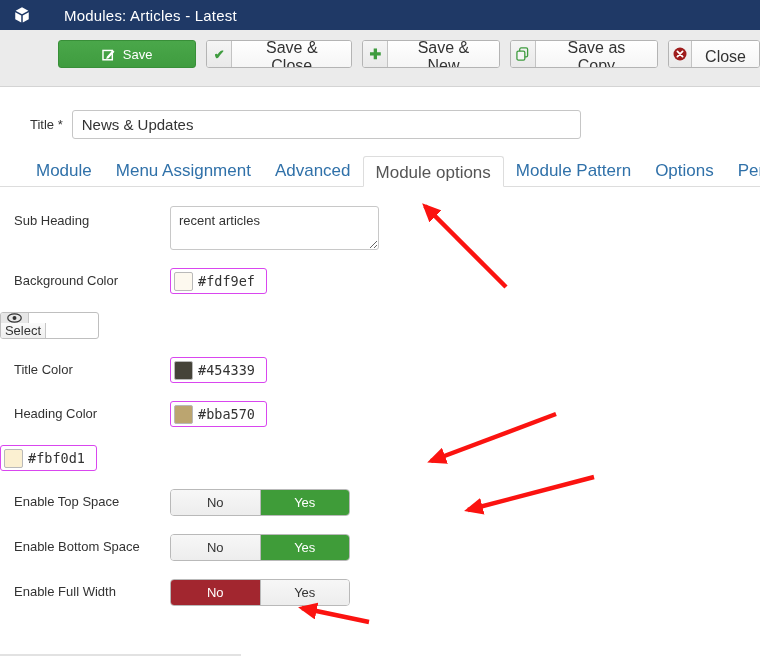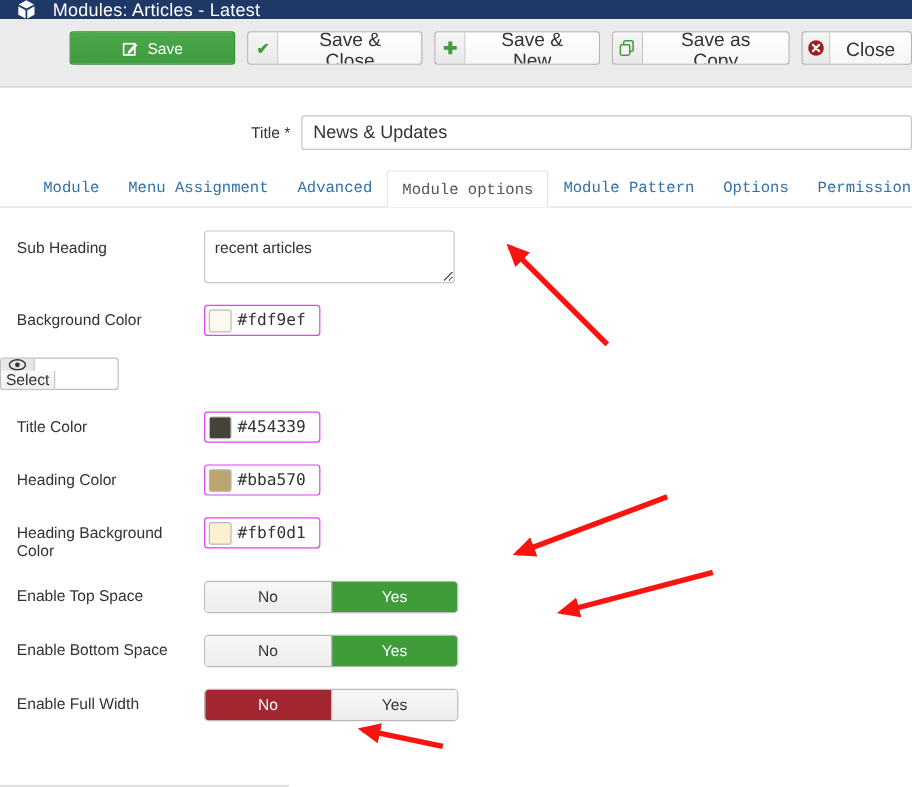--- a/index.html
+++ b/index.html
@@ -1,62 +1,62 @@
 <!DOCTYPE html>
 <html><head>
 <meta charset="utf-8">
 <style>
   * { margin:0; padding:0; box-sizing:border-box; }
   html,body { width:760px; height:656px; }
   body { font-family:"Liberation Sans", sans-serif; background:#fff; position:relative; overflow:hidden; }
 
   
-  .app-header { height:16px; background:#1f3966; display:flex; align-items:center; padding-left:13px; }
+  .app-header { height:30px; background:#1f3966; display:flex; align-items:center; padding-left:13px;gap:20px; }
   .app-header .cube { width:18px; height:18px; margin-right:13px; }
   .app-title { color:#ffffff; font-size:15px; letter-spacing:.2px; }
 
   
   .toolbar { height:57px; background:#ebebeb; border-bottom:1px solid #d4d4d4; display:flex; align-items:flex-start; padding:10px 0 0 14px; gap:10px; }
   .btn-primary { width:143px; height:28px; background:linear-gradient(#4aa74a,#3f9c3f); border:1px solid #388f38; border-radius:3px; color:#fff; font-size:13px; display:flex; align-items:center; justify-content:center; gap:8px; cursor:pointer;margin-left:44px; }
   .btn-split { display:flex; height:28px; border:1px solid #b4b4b4; border-radius:3px; overflow:hidden; background:#fff; cursor:pointer; }
   .btn-split .ic { width:26px; background:linear-gradient(#f5f5f5,#e9e9e9); border-right:1px solid #c3c3c3; display:flex; align-items:center; justify-content:center; font-size:13px; }
   .btn-split .lbl { padding:16px 13px; display:flex; align-items:center; font-size:16px; color:#333; background:linear-gradient(#ffffff,#f3f3f3); }
   .glyph-check { color:#3f9c3f; font-weight:bold; font-size:13px; }
   .glyph-plus  { color:#3f9c3f; font-weight:bold; font-size:14px; }
   .glyph-x     { color:#222; font-weight:bold; font-size:13px; }
 
   
   .content { padding-top:23px; }
-  .title-row { display:flex; align-items:center; padding-left:30px;justify-content:flex-end; }
+  .title-row { display:flex; align-items:center; padding-left:30px; }
   .title-label { font-size:13px; color:#333; }
   .title-input { margin-left:9px; width:509px; height:29px; border:1px solid #c6c6c6; border-radius:3px; font-size:15px; color:#333; padding:0 9px; font-family:"Liberation Sans",sans-serif; }
 
   .tabs { margin-top:16px; display:flex; align-items:flex-end; padding-left:24px; border-bottom:1px solid #ddd; height:32px; }
-  .tab { font-size:13px; color:#3071a9; padding:0 12px; line-height:31px; height:31px; cursor:pointer; white-space:nowrap;font-family:Liberation Mono, monospace; }
+  .tab { font-size:17px; color:#3071a9; padding:0 12px; line-height:31px; height:31px; cursor:pointer; white-space:nowrap; }
   .tab.active { color:#555; background:#fff; border:1px solid #ddd; border-bottom:1px solid #fff; border-radius:3px 3px 0 0; margin-bottom:-1px; cursor:default; }
 
   .form { margin-top:19px; }
   .frow { display:flex; margin-bottom:18px; }
   .flabel { width:170px; padding:5px 0 0 14px; font-size:13px; color:#333; }
   .fctl { display:flex; align-items:flex-start; }
 
   textarea.subheading { width:209px; height:44px; border:1px solid #c8c8c8; border-radius:3px; font-size:13px; color:#333; padding:6px 8px; font-family:"Liberation Sans",sans-serif; resize:both; }
 
   .colorbox { display:inline-flex; align-items:center; width:97px; height:26px; border:1px solid #d946ef; border-radius:3px; padding:0 5px 0 3px; background:#fff; }
   .swatch { width:19px; height:19px; border:1px solid #b9b9b9; border-radius:2px; flex:0 0 auto; }
   .colorval { margin-left:5px; font-family:"DejaVu Sans Mono", monospace; font-size:13.5px; color:#333; white-space:nowrap; }
 
   .imggroup { display:flex; height:27px; border:1px solid #bfbfbf; border-radius:3px; overflow:hidden;flex-direction:column; }
   .imggroup .cell { display:flex; align-items:center; justify-content:center; }
   .imggroup .eye    { width:28px; background:#e7e7e7; border-right:1px solid #c6c6c6; }
   .imggroup .path   { width:97px; background:#f1f1f1; border-right:1px solid #c6c6c6; }
   .imggroup .select { width:45px; background:linear-gradient(#fafafa,#efefef); border-right:1px solid #c6c6c6; font-size:13px; color:#333; cursor:pointer; }
   .imggroup .clear  { width:26px; background:linear-gradient(#f5f5f5,#e9e9e9); cursor:pointer; font-size:14px; }
 
-  .toggle { display:flex; width:212px; height:27px; border-radius:4px; overflow:hidden; border:1px solid #b9b9b9; }
+  .toggle { display:flex; width:180px; height:27px; border-radius:4px; overflow:hidden; border:1px solid #b9b9b9; }
   .tbtn { flex:1; display:flex; align-items:center; justify-content:center; font-size:13px; cursor:pointer; }
   .tbtn.off { background:linear-gradient(#f7f7f7,#ededed); color:#333; }
   .tbtn.on-green { background:#3f9c39; color:#fff; }
   .tbtn.on-red { background:#a2262f; color:#fff; }
   .tbtn + .tbtn { border-left:1px solid #b9b9b9; }
 
   .arrows { position:absolute; left:0; top:0; pointer-events:none; z-index:20; }
   .bottom-partial { position:absolute; left:0; top:654px; width:241px; border-top:2px solid #e2e2e2; }
 </style>
 </head>
@@ -183,21 +183,20 @@
       <div class="flabel">Heading Color</div>
       <div class="fctl">
         <div class="colorbox">
           <span class="swatch" style="background-color: rgb(187, 165, 112);"></span>
           <span class="colorval">#bba570</span>
         </div>
       </div>
     </div>
 
     <div class="frow">
-      <div class="flabel">Heading Background Color</div>
       <div class="fctl">
         <div class="colorbox">
           <span class="swatch" style="background-color: rgb(251, 240, 209);"></span>
           <span class="colorval">#fbf0d1</span>
         </div>
       </div>
     </div>
 
     <div class="frow">
       <div class="flabel">Enable Top Space</div>

